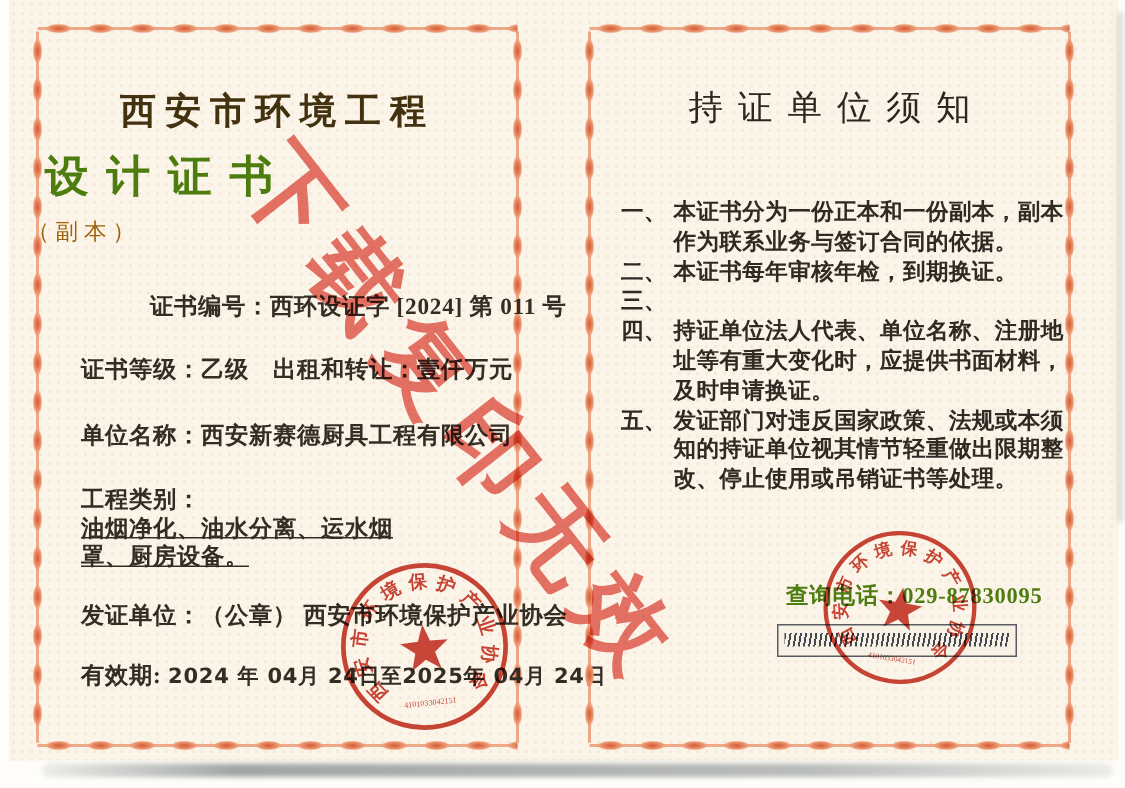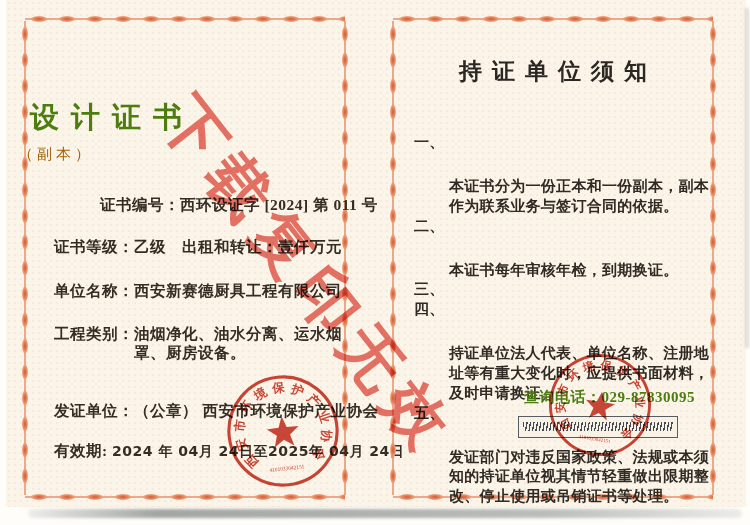--- a/index.html
+++ b/index.html
@@ -39,34 +39,34 @@
 
   
   .cert-title1{position:absolute;top:46px;left:0;width:100%;text-align:center;
     font-size:24px;font-weight:bold;letter-spacing:6px;color:#43320f;}
   .cert-title2{position:absolute;top:86px;left:0;width:100%;text-align:left;
     font-size:29px;font-weight:bold;letter-spacing:12px;color:#4d7c0f;text-indent:12px;}
   .cert-copy{position:absolute;top:133px;left:0;width:100%;text-align:left;
     font-size:15px;letter-spacing:4px;color:#a16207;}
   .field-row{position:absolute;left:36px;width:292px;font-size:15.5px;font-weight:bold;
     color:#332d24;letter-spacing:.5px;line-height:19px;white-space:nowrap;}
-  .field-row.wrap{white-space:normal;display:flex;}
+  .field-row.wrap{white-space:normal;display:flex;flex-direction:column;}
   .field-row .lbl{flex:none;}
-  .field-row .val-wrap{width:212px;}
+  .field-row .val-wrap{width:212px;text-decoration:underline;}
   .limit-gap{display:inline-block;width:16px;}
   .date-val{font-family:"DejaVu Sans","Liberation Sans",sans-serif;font-size:14px;letter-spacing:.5px;}
 
   
   .notice-title{position:absolute;top:44px;left:0;width:100%;text-align:center;
-    font-size:23px;font-weight:bold;letter-spacing:10px;color:#2b2722;text-indent:10px;}
+    font-size:23px;font-weight:normal;letter-spacing:10px;color:#2b2722;text-indent:10px;}
   .notices{position:absolute;left:28px;top:121px;width:296px;}
   .notice{display:flex;font-size:15px;line-height:19.8px;font-weight:600;
     color:#2f2a23;letter-spacing:.3px;}
   .notice-num{flex:none;width:35px;}
-  .notice-text{flex:1;margin-top:44px;}
+  .notice-text{flex:1;}
   .phone-row{position:absolute;left:138px;top:376px;font-size:15px;font-weight:bold;
     color:#4d7c0f;letter-spacing:.5px;white-space:nowrap;}
   .redacted-box{position:absolute;left:132px;top:404px;width:158px;height:20px;
     border:1.5px solid #595d63;background:#f8f2e6;}
   .redacted-scribble{margin:5px 4px;height:9px;
     background:repeating-linear-gradient(100deg,#454a52 0 1.3px,rgba(0,0,0,0) 1.3px 3.4px);
     filter:blur(.5px);}
 
   
   .watermark{position:absolute;left:208px;top:80px;transform:rotate(52deg);transform-origin:0 0;
@@ -87,20 +87,21 @@
 <body>
 
 <div class="paper"></div>
 
 <div class="page-frame frame-left">
   <div class="chain-h top"></div>
   <div class="chain-h bottom"></div>
   <div class="chain-v left"></div>
   <div class="chain-v right"></div>
 
+  <div class="cert-title1">西安市环境工程</div>
   <div class="cert-title2">设计证书</div>
   <div class="cert-copy">（副本）</div>
 
   <div class="field-row" style="top:183px;margin-left:46px;">
     <span class="lbl">证书编号：</span><span>西环设证字 [2024] 第 011 号</span>
   </div>
 
   <div class="field-row" style="top:225px;">
     <span class="lbl">证书等级：</span><span>乙级</span><span class="limit-gap"></span><span>出租和转让：</span><span>壹仟万元</span>
   </div>

